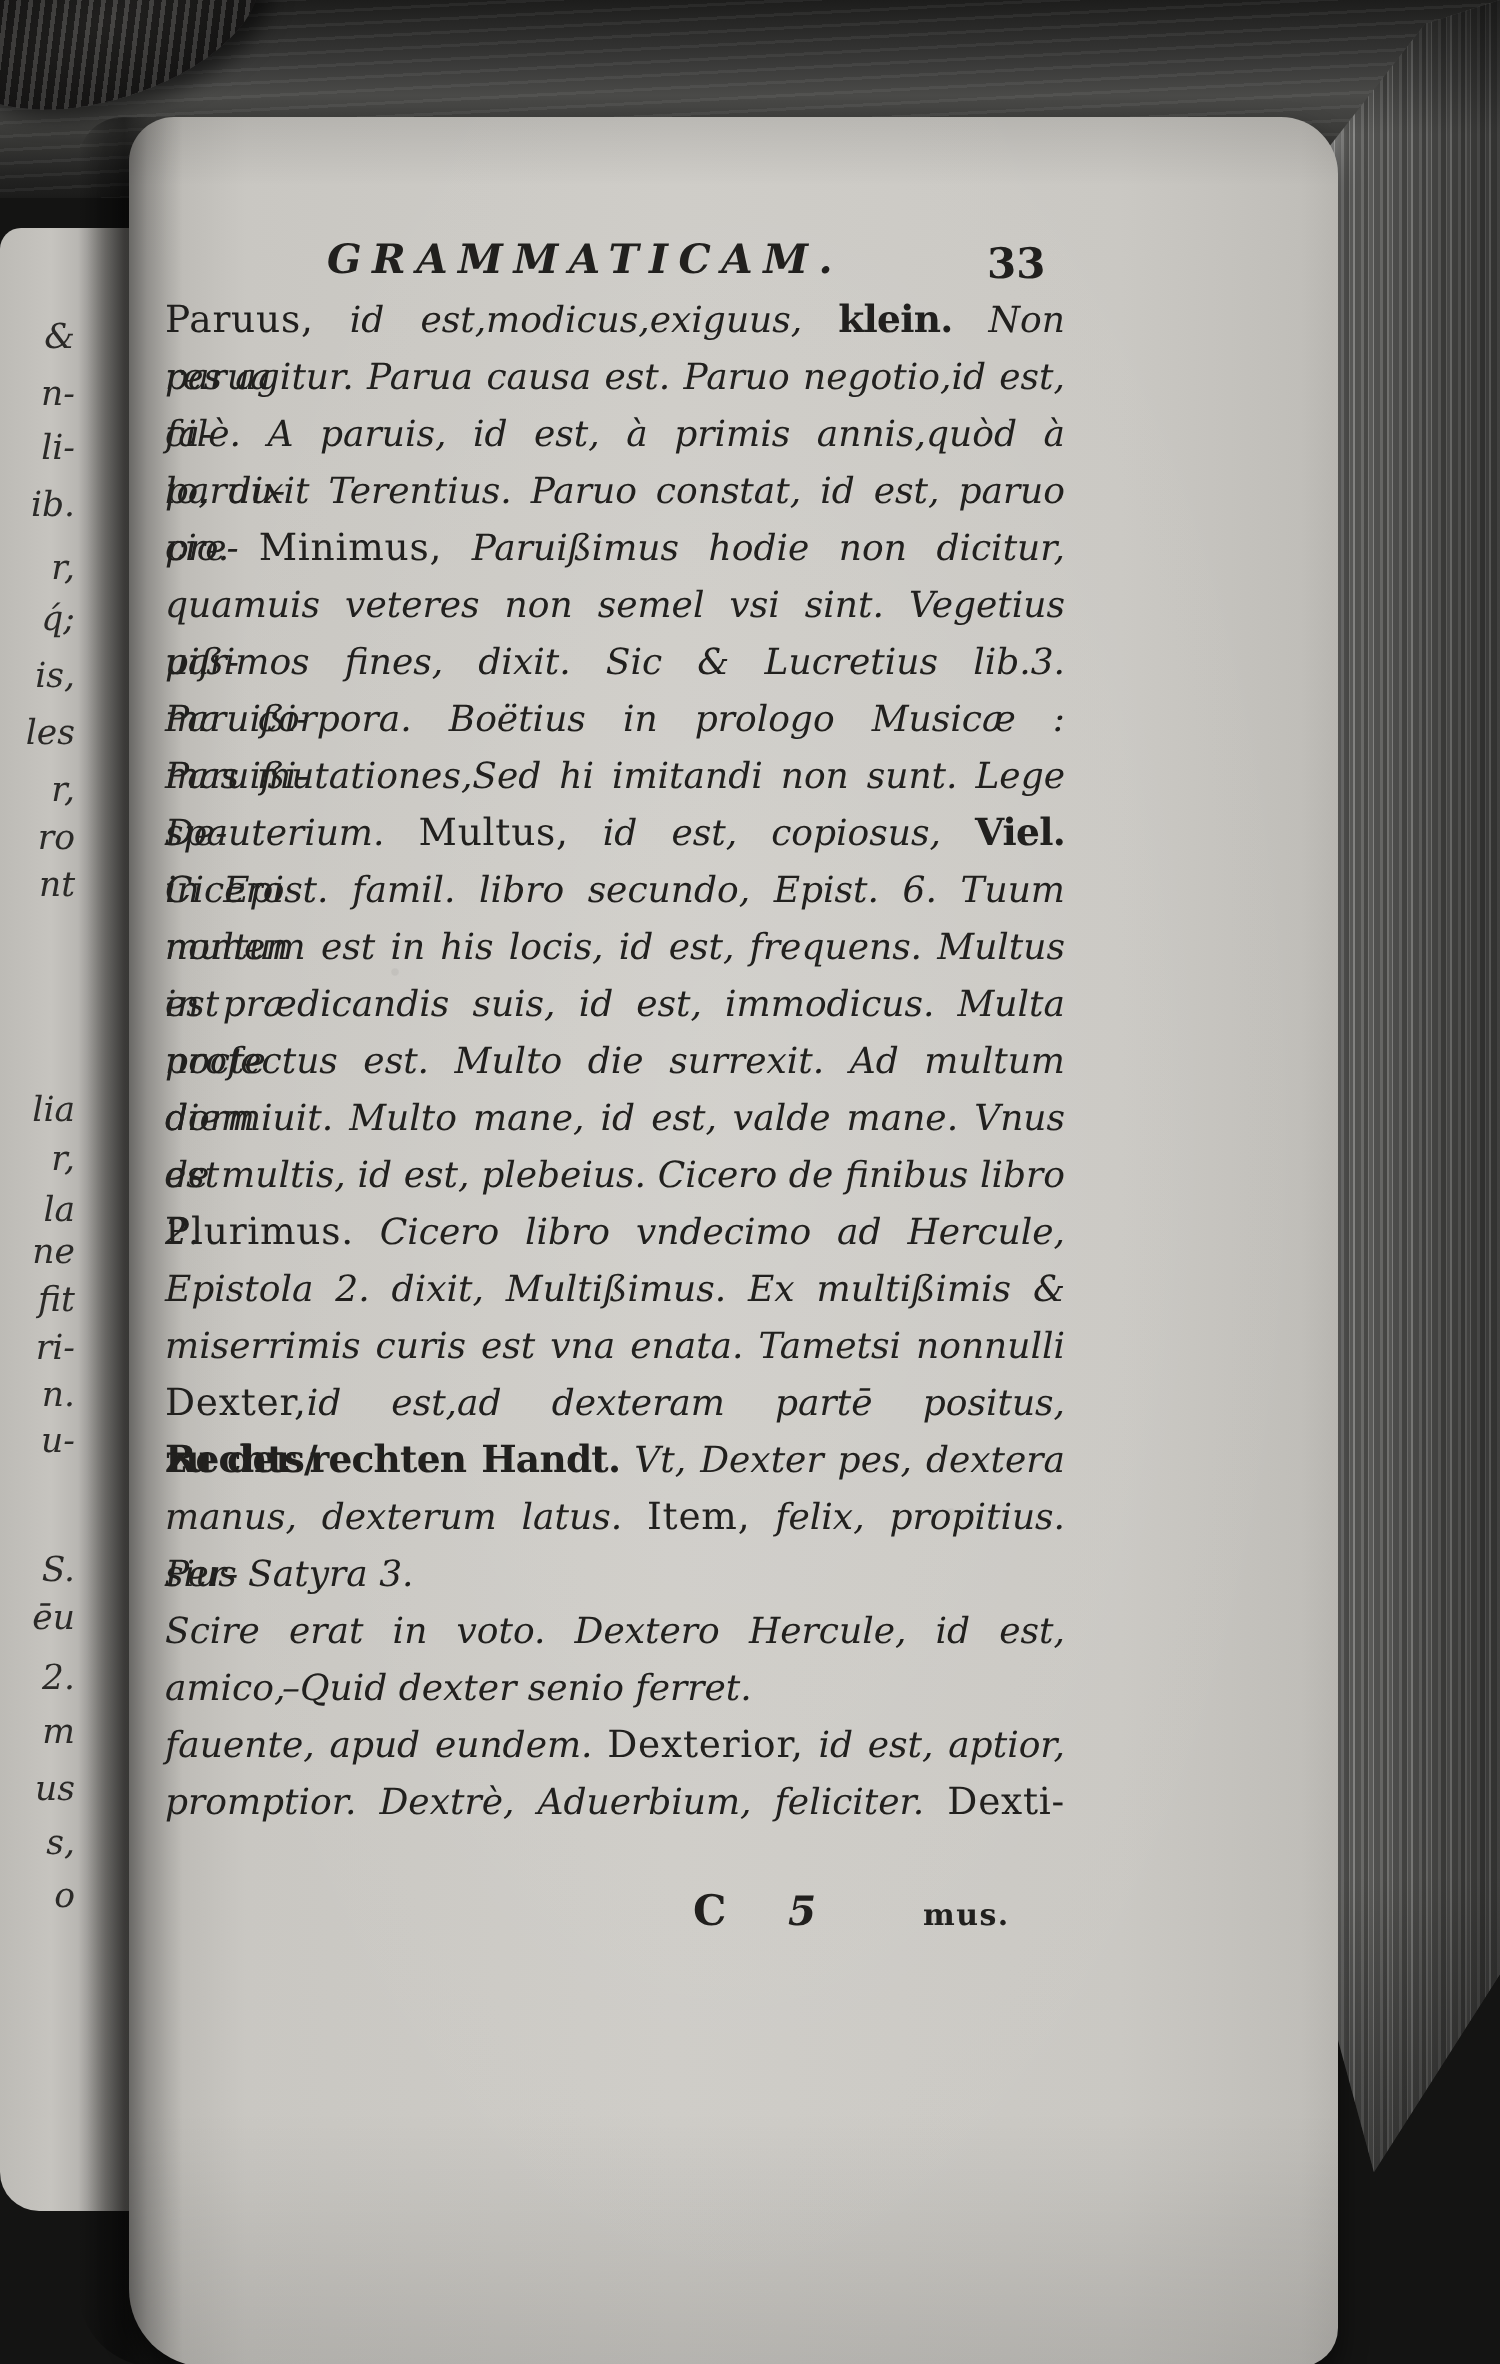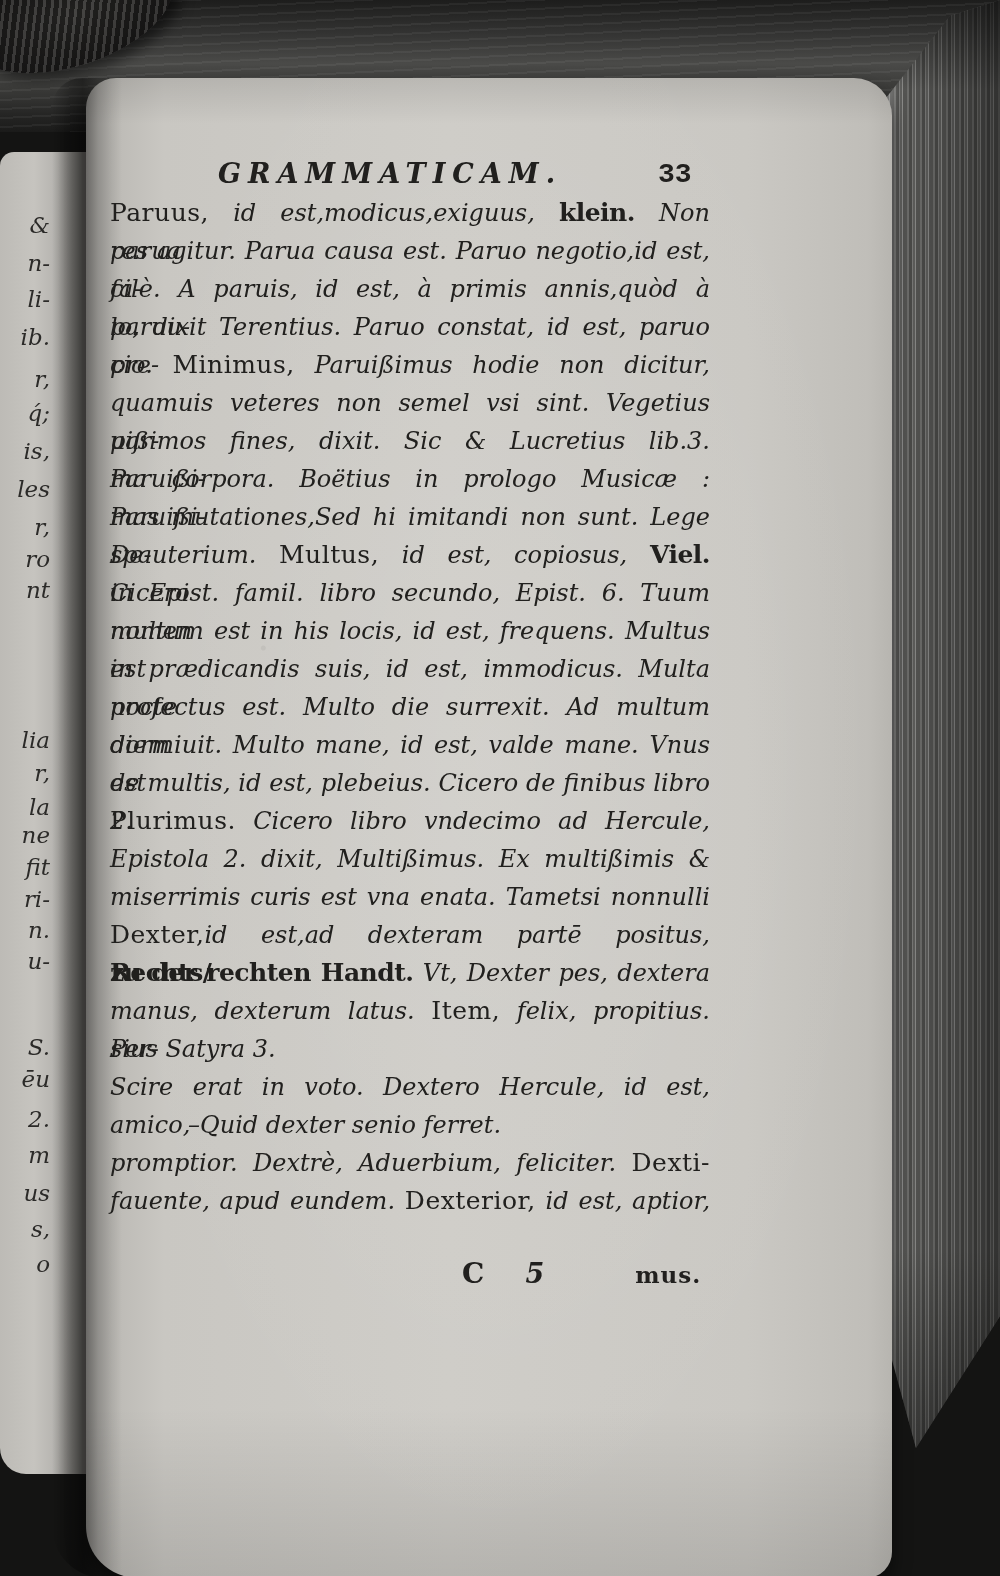--- a/index.html
+++ b/index.html
@@ -45,34 +45,34 @@
       linear-gradient(90deg,#a8a6a2 0,#bcbab5 26px,#c9c7c2 78px,#ceccc7 45%,#cac8c3 82%,#c0beb9 97%,#b7b5b0 100%);
     border-radius:30px 38px 26px 52px;
     box-shadow:0 10px 18px rgba(0,0,0,0.5);}
   .gutter{position:absolute;left:-34px;top:0;width:70px;height:100%;
     background:linear-gradient(90deg,rgba(0,0,0,0) 0,rgba(0,0,0,0.30) 26%,rgba(0,0,0,0.42) 44%,rgba(0,0,0,0.18) 66%,rgba(0,0,0,0) 100%);
     border-radius:30px 0 0 52px;}
 
   .pg-header{position:absolute;left:24px;top:80px;width:600px;height:40px;}
   .running-title{position:absolute;left:0;width:560px;text-align:center;
     font-style:italic;font-weight:bold;font-size:27px;letter-spacing:7px;color:#21201e;}
-  .page-number{position:absolute;left:548px;top:1px;font-weight:bold;font-size:28px;color:#21201e;font-family:Liberation Mono, monospace;}
+  .page-number{position:absolute;left:548px;top:1px;font-weight:bold;font-size:28px;color:#21201e;}
 
   #text-block{position:absolute;left:24px;top:116px;width:600px;color:#21201e;}
   .tline{height:38px;line-height:38px;font-size:24px;font-style:italic;overflow:visible;white-space:normal;}
   .tline.j{text-align:justify;text-align-last:justify;}
   .tline.ind{padding-left:78px;}
   .seg-i{font-style:italic;}
   .seg-r{font-style:normal;font-size:25px;letter-spacing:0.5px;}
   .seg-g{font-style:normal;font-weight:bold;font-size:25px;letter-spacing:-0.5px;}
 
   .sigline{position:absolute;left:24px;top:1176px;width:600px;height:40px;line-height:40px;color:#21201e;}
   .sig-c{margin-left:352px;font-size:28px;font-weight:bold;font-style:normal;}
   .sig-n{margin-left:36px;font-size:27px;font-style:italic;font-weight:bold;}
-  .sig-m{margin-left:86px;font-size:23px;font-style:normal;font-weight:bold;letter-spacing:1px;}
+  .sig-m{margin-left:66px;font-size:20px;font-style:normal;font-weight:bold;letter-spacing:1px;}
 </style>
 </head>
 <body>
 
 <div class="stage">
   <div class="top-edge"></div>
   <div class="headband"></div>
   <div class="fore-edge"></div>
 
   <div class="left-page" id="left-sliver">
@@ -131,22 +131,22 @@
         <div class="tline j"><span class="seg-i">de multis, id est, plebeius. Cicero de finibus libro 2.</span></div>
         <div class="tline j"><span class="seg-r">Plurimus.</span><span class="seg-i"> Cicero libro vndecimo ad Hercule,</span></div>
         <div class="tline j"><span class="seg-i">Epistola 2. dixit, Multißimus. Ex multißimis &amp;</span></div>
         <div class="tline j"><span class="seg-i">miserrimis curis est vna enata. Tametsi nonnulli</span></div>
         <div class="tline j"><span class="seg-r">Dexter,</span><span class="seg-i">id est,ad dexteram partē positus, </span><span class="seg-g">Rechts/</span></div>
         <div class="tline j"><span class="seg-g">zu der rechten Handt.</span><span class="seg-i"> Vt, Dexter pes, dextera</span></div>
         <div class="tline j"><span class="seg-i">manus, dexterum latus. </span><span class="seg-r">Item,</span><span class="seg-i"> felix, propitius. Per-</span></div>
         <div class="tline"><span class="seg-i">sius Satyra 3.</span></div>
         <div class="tline j"><span class="seg-i">Scire erat in voto. Dextero Hercule, id est, amico,</span></div>
         <div class="tline ind"><span class="seg-i">–Quid dexter senio ferret.</span></div>
+        <div class="tline j"><span class="seg-i">fauente, apud eundem. </span><span class="seg-r">Dexterior,</span><span class="seg-i"> id est, aptior,</span></div>
         <div class="tline j"><span class="seg-i">promptior. Dextrè, Aduerbium, feliciter. </span><span class="seg-r">Dexti-</span></div>
-        <div class="tline j"><span class="seg-i">fauente, apud eundem. </span><span class="seg-r">Dexterior,</span><span class="seg-i"> id est, aptior,</span></div>
       </div>
 
     <div class="sigline">
       <span class="sig-c">C</span>
       <span class="sig-n">5</span>
       <span class="sig-m">mus.</span>
     </div>
   </div>
 </div>
 

